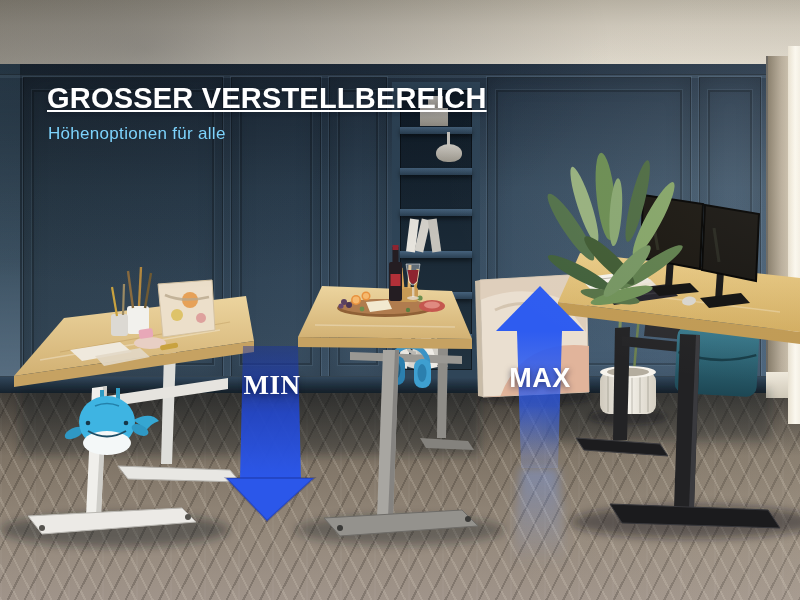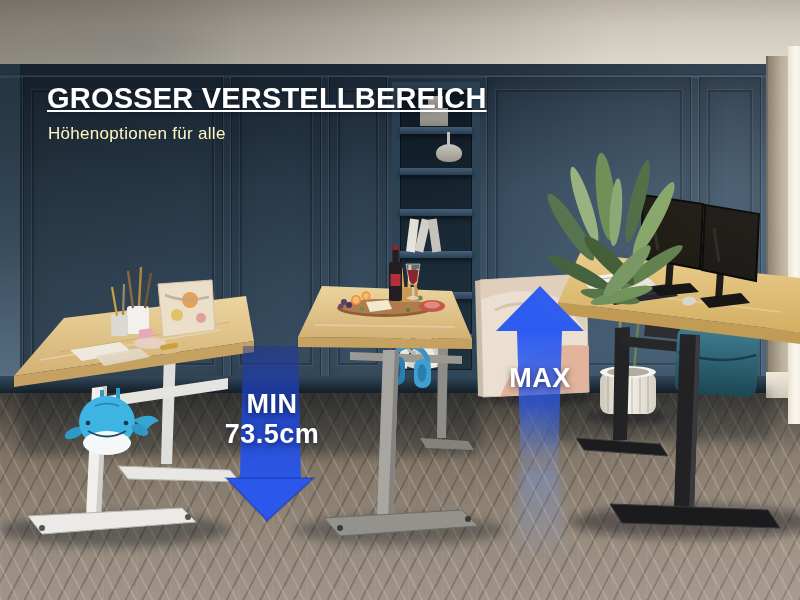--- a/index.html
+++ b/index.html
@@ -62,24 +62,24 @@
   .vignette{left:0;top:0;width:800px;height:600px;z-index:9;pointer-events:none;
     background:radial-gradient(130% 90% at 18% 8%,rgba(5,10,18,.28) 0%,rgba(0,0,0,0) 45%),
                radial-gradient(90% 70% at 100% 30%,rgba(255,240,214,.08) 0%,rgba(0,0,0,0) 50%);}
 
   .art{left:0;top:0;z-index:5;}
 
   
   .headline{left:47px;top:82px;color:#fff;z-index:10;}
   .headline h1{margin:0;font-size:29px;font-weight:700;letter-spacing:.2px;
     text-shadow:0 2px 6px rgba(0,0,20,.35);text-decoration:underline;}
-  .headline p{margin:9px 0 8px 1px;font-size:17px;font-weight:400;letter-spacing:.3px;color:#fef9c3;}
+  .headline p{margin:9px 0 8px 1px;font-size:17px;font-weight:400;letter-spacing:.3px;color:#7dd3fc;}
   .measure{z-index:10;color:#fff;text-align:center;font-weight:700;font-size:27px;
     line-height:30px;text-shadow:0 2px 6px rgba(4,10,42,.55);letter-spacing:.5px;}
-  .measure-min{left:197px;top:389px;width:150px;}
+  .measure-min{left:197px;top:370px;width:150px;font-family:Liberation Serif, serif;}
   .measure-max{left:467px;top:363px;width:146px;}
 
   
   .sculpt-a{left:28px;top:26px;width:28px;height:18px;background:linear-gradient(#c4c0b8,#979288);}
   .sculpt-b{left:36px;top:14px;width:15px;height:12px;background:linear-gradient(#d0ccc4,#a5a096);}
   .vase-neck{left:55px;top:50px;width:3px;height:16px;background:#cfcbc3;}
   .vase-bulb{left:44px;top:62px;width:26px;height:18px;background:linear-gradient(#d8d4cc,#a39e93);
     border-radius:50% 50% 45% 45%;}
   .bk{position:absolute;width:9px;height:33px;bottom:0;}
 </style>
@@ -389,20 +389,19 @@
 
   <div class="abs vignette"></div>
 
   <div class="abs headline">
     <h1>GROSSER VERSTELLBEREICH</h1>
     <p>Höhenoptionen für alle</p>
   </div>
 
   <div class="abs measure measure-min">
     <div>MIN</div>
-    <div>73.5cm</div>
   </div>
 
   <div class="abs measure measure-max">
     <div>MAX</div>
   </div>
 
 </div>
 
 </body></html>

